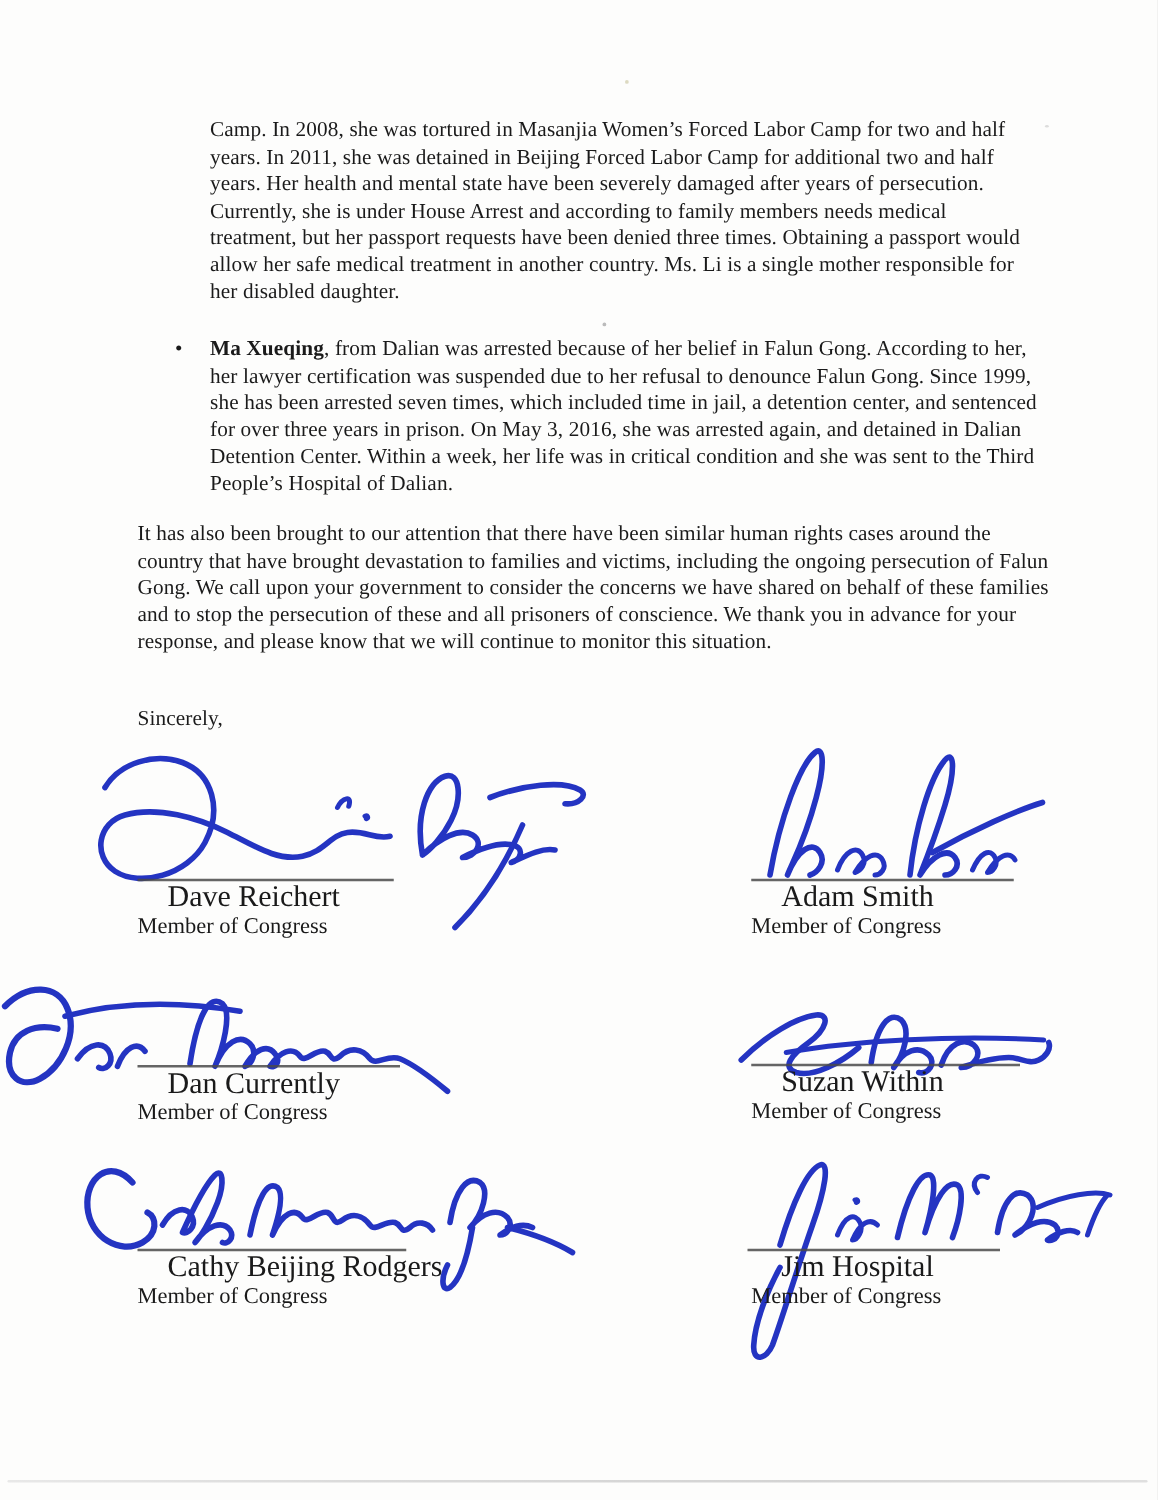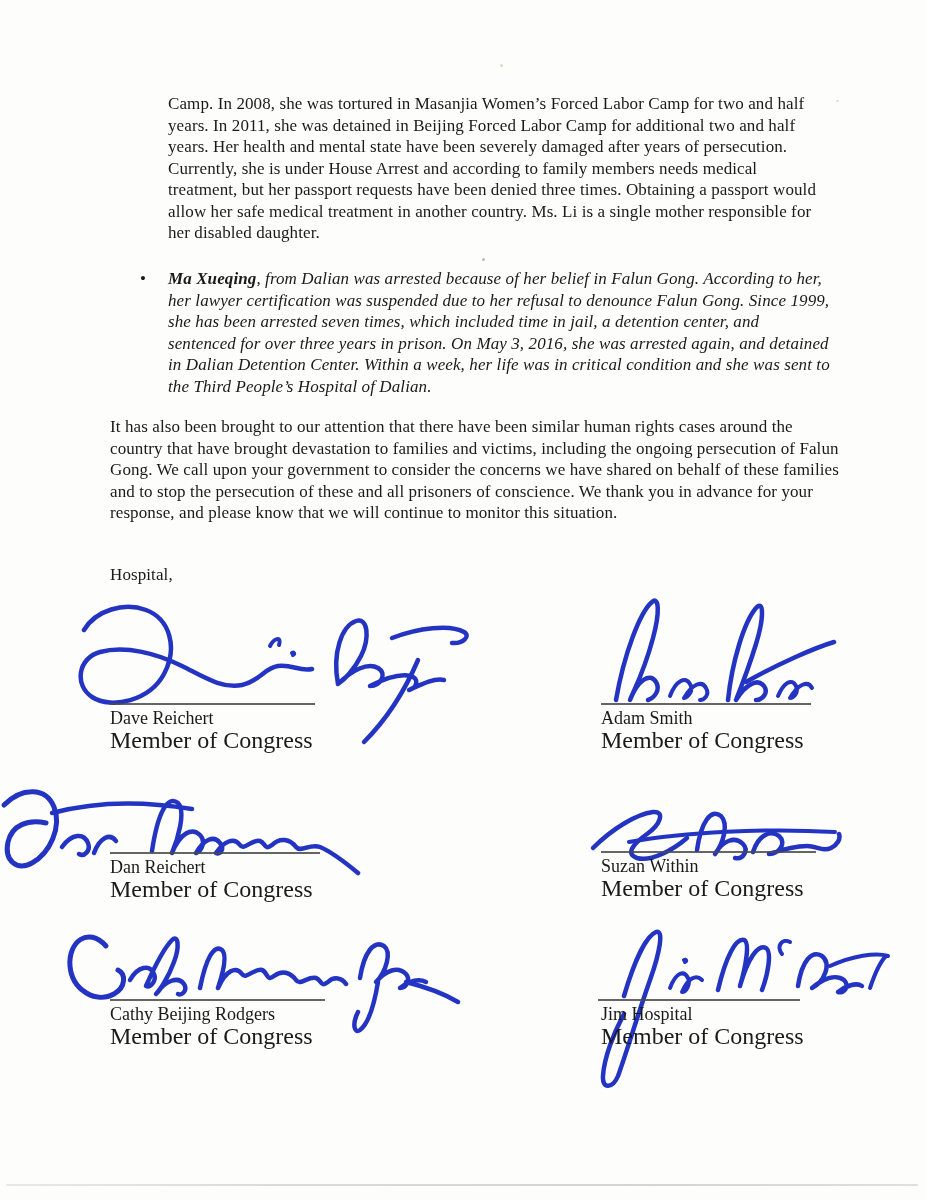--- a/index.html
+++ b/index.html
@@ -31,27 +31,28 @@
   }
   .sig-block{position:absolute;}
   .sig-line{
     position:absolute;
     height:2px;
     background:var(--line);
     opacity:.85;
   }
   .sig-name{
     position:absolute;
-    font-size:18px;
+    font-size:24px;
     line-height:22px;
     white-space:nowrap;
+    margin-left:24px;
   }
   .sig-title{
     position:absolute;
-    font-size:24px;
+    font-size:18px;
     line-height:22px;
     white-space:nowrap;
   }
   .sig-svg{position:absolute;overflow:visible;}
   .sig-svg path{
     fill:none;
     stroke:var(--ink);
     stroke-linecap:round;
     stroke-linejoin:round;
   }
@@ -65,27 +66,27 @@
   b{font-weight:bold;}
 </style>
 </head>
 <body>
 
 <div class="page">
 
   <div class="body-text" style="left:168px;top:93px;width:660px;">Camp. In 2008, she was tortured in Masanjia Women’s Forced Labor Camp for two and half years. In 2011, she was detained in Beijing Forced Labor Camp for additional two and half years. Her health and mental state have been severely damaged after years of persecution. Currently, she is under House Arrest and according to family members needs medical treatment, but her passport requests have been denied three times. Obtaining a passport would allow her safe medical treatment in another country. Ms. Li is a single mother responsible for her disabled daughter.</div>
 
   <div class="bullet-marker" style="left:140px;top:268px;">•</div>
-  <div class="body-text" style="left:168px;top:268px;width:662px;font-style:italic;">
+  <div class="body-text" style="left:168px;top:268px;width:662px;">
     <b>Ma Xueqing</b><span>, from Dalian was arrested because of her belief in Falun Gong. According to her, her lawyer certification was suspended due to her refusal to denounce Falun Gong. Since 1999, she has been arrested seven times, which included time in jail, a detention center, and sentenced for over three years in prison. On May 3, 2016, she was arrested again, and detained in Dalian Detention Center. Within a week, her life was in critical condition and she was sent to the Third People’s Hospital of Dalian.</span>
   </div>
 
   <div class="body-text" style="left:110px;top:416px;width:734px;">It has also been brought to our attention that there have been similar human rights cases around the country that have brought devastation to families and victims, including the ongoing persecution of Falun Gong. We call upon your government to consider the concerns we have shared on behalf of these families and to stop the persecution of these and all prisoners of conscience. We thank you in advance for your response, and please know that we will continue to monitor this situation.</div>
 
-  <div class="body-text" style="left:110px;top:564px;width:200px;">Hospital,</div>
+  <div class="body-text" style="left:110px;top:564px;width:200px;">Sincerely,</div>
 
   <div class="sig-block">
     <svg class="sig-svg" style="left:62px;top:596px;" width="410" height="152" viewBox="0 0 410 152">
       <path stroke-width="4.5" d="M22,34 C34,14 62,6 84,14 C108,23 116,52 102,78 C88,104 50,114 30,101 C12,89 16,62 38,56 C64,49 96,58 120,70 C142,81 160,93 180,89 C198,85 202,72 216,70 C230,68 238,76 250,73"></path>
       <path stroke-width="4" d="M208,50 C212,42 220,40 217,49"></path>
       <path stroke-width="4" d="M230,57 C232,56 233,58 231,59"></path>
       <path stroke-width="4.5" d="M276,88 C270,56 280,30 294,25 C306,21 308,42 299,60 C292,74 282,84 276,88 C290,74 306,66 316,72 C326,78 318,90 308,90 C320,84 336,77 348,80 C358,82 355,92 347,94 C360,88 372,82 382,84"></path>
       <path stroke-width="4.5" d="M330,42 C356,32 388,28 402,36 C409,40 401,48 390,47"></path>
       <path stroke-width="4.5" d="M356,64 C344,92 326,122 302,146"></path>
     </svg>
@@ -109,21 +110,21 @@
 
   <div class="sig-block">
     <svg class="sig-svg" style="left:0px;top:775px;" width="362" height="108" viewBox="0 0 362 108">
       <path stroke-width="5" d="M4,30 C22,12 46,12 54,32 C62,52 50,78 32,88 C17,96 4,86 8,67 C12,50 28,44 46,48"></path>
       <path stroke-width="4.5" d="M52,38 C104,24 156,28 192,34"></path>
       <path stroke-width="4.5" d="M62,72 C72,58 84,58 88,68 C91,76 84,82 79,79"></path>
       <path stroke-width="4.5" d="M94,78 C100,62 110,58 116,66"></path>
       <path stroke-width="4.5" d="M152,76 C158,36 168,20 178,28 C186,36 178,64 172,78 C180,58 192,52 200,60 C206,66 202,76 196,78 C204,64 214,60 220,68 C225,74 220,80 216,78 C224,66 234,62 240,70 C244,76 252,64 260,66 C266,68 264,76 272,70 C280,62 290,64 296,72 C301,78 310,68 320,72 C332,77 346,88 358,98"></path>
     </svg>
     <div class="sig-line" style="left:110px;top:852px;width:210px;"></div>
-    <div class="sig-name" style="left:110px;top:856px;">Dan Reichert</div>
+    <div class="sig-name" style="left:110px;top:856px;">Dan Currently</div>
     <div class="sig-title" style="left:110px;top:878px;">Member of Congress</div>
   </div>
 
   <div class="sig-block">
     <svg class="sig-svg" style="left:585px;top:790px;" width="262" height="97" viewBox="0 0 262 97">
       <path stroke-width="4.5" d="M8,58 C28,38 52,24 68,22 C80,21 76,34 62,44 C48,54 40,64 52,68 C66,72 88,60 102,48"></path>
       <path stroke-width="4.5" d="M112,60 C116,32 126,18 136,26 C144,34 138,54 130,64 C138,50 150,46 158,54 C164,60 158,70 150,68"></path>
       <path stroke-width="4.5" d="M168,62 C174,44 186,40 194,46 C202,53 194,64 184,64 C196,60 210,56 222,56 C232,56 238,62 246,58 C252,55 256,49 254,44"></path>
       <path stroke-width="4" d="M44,52 C100,42 180,38 250,42"></path>
     </svg>

